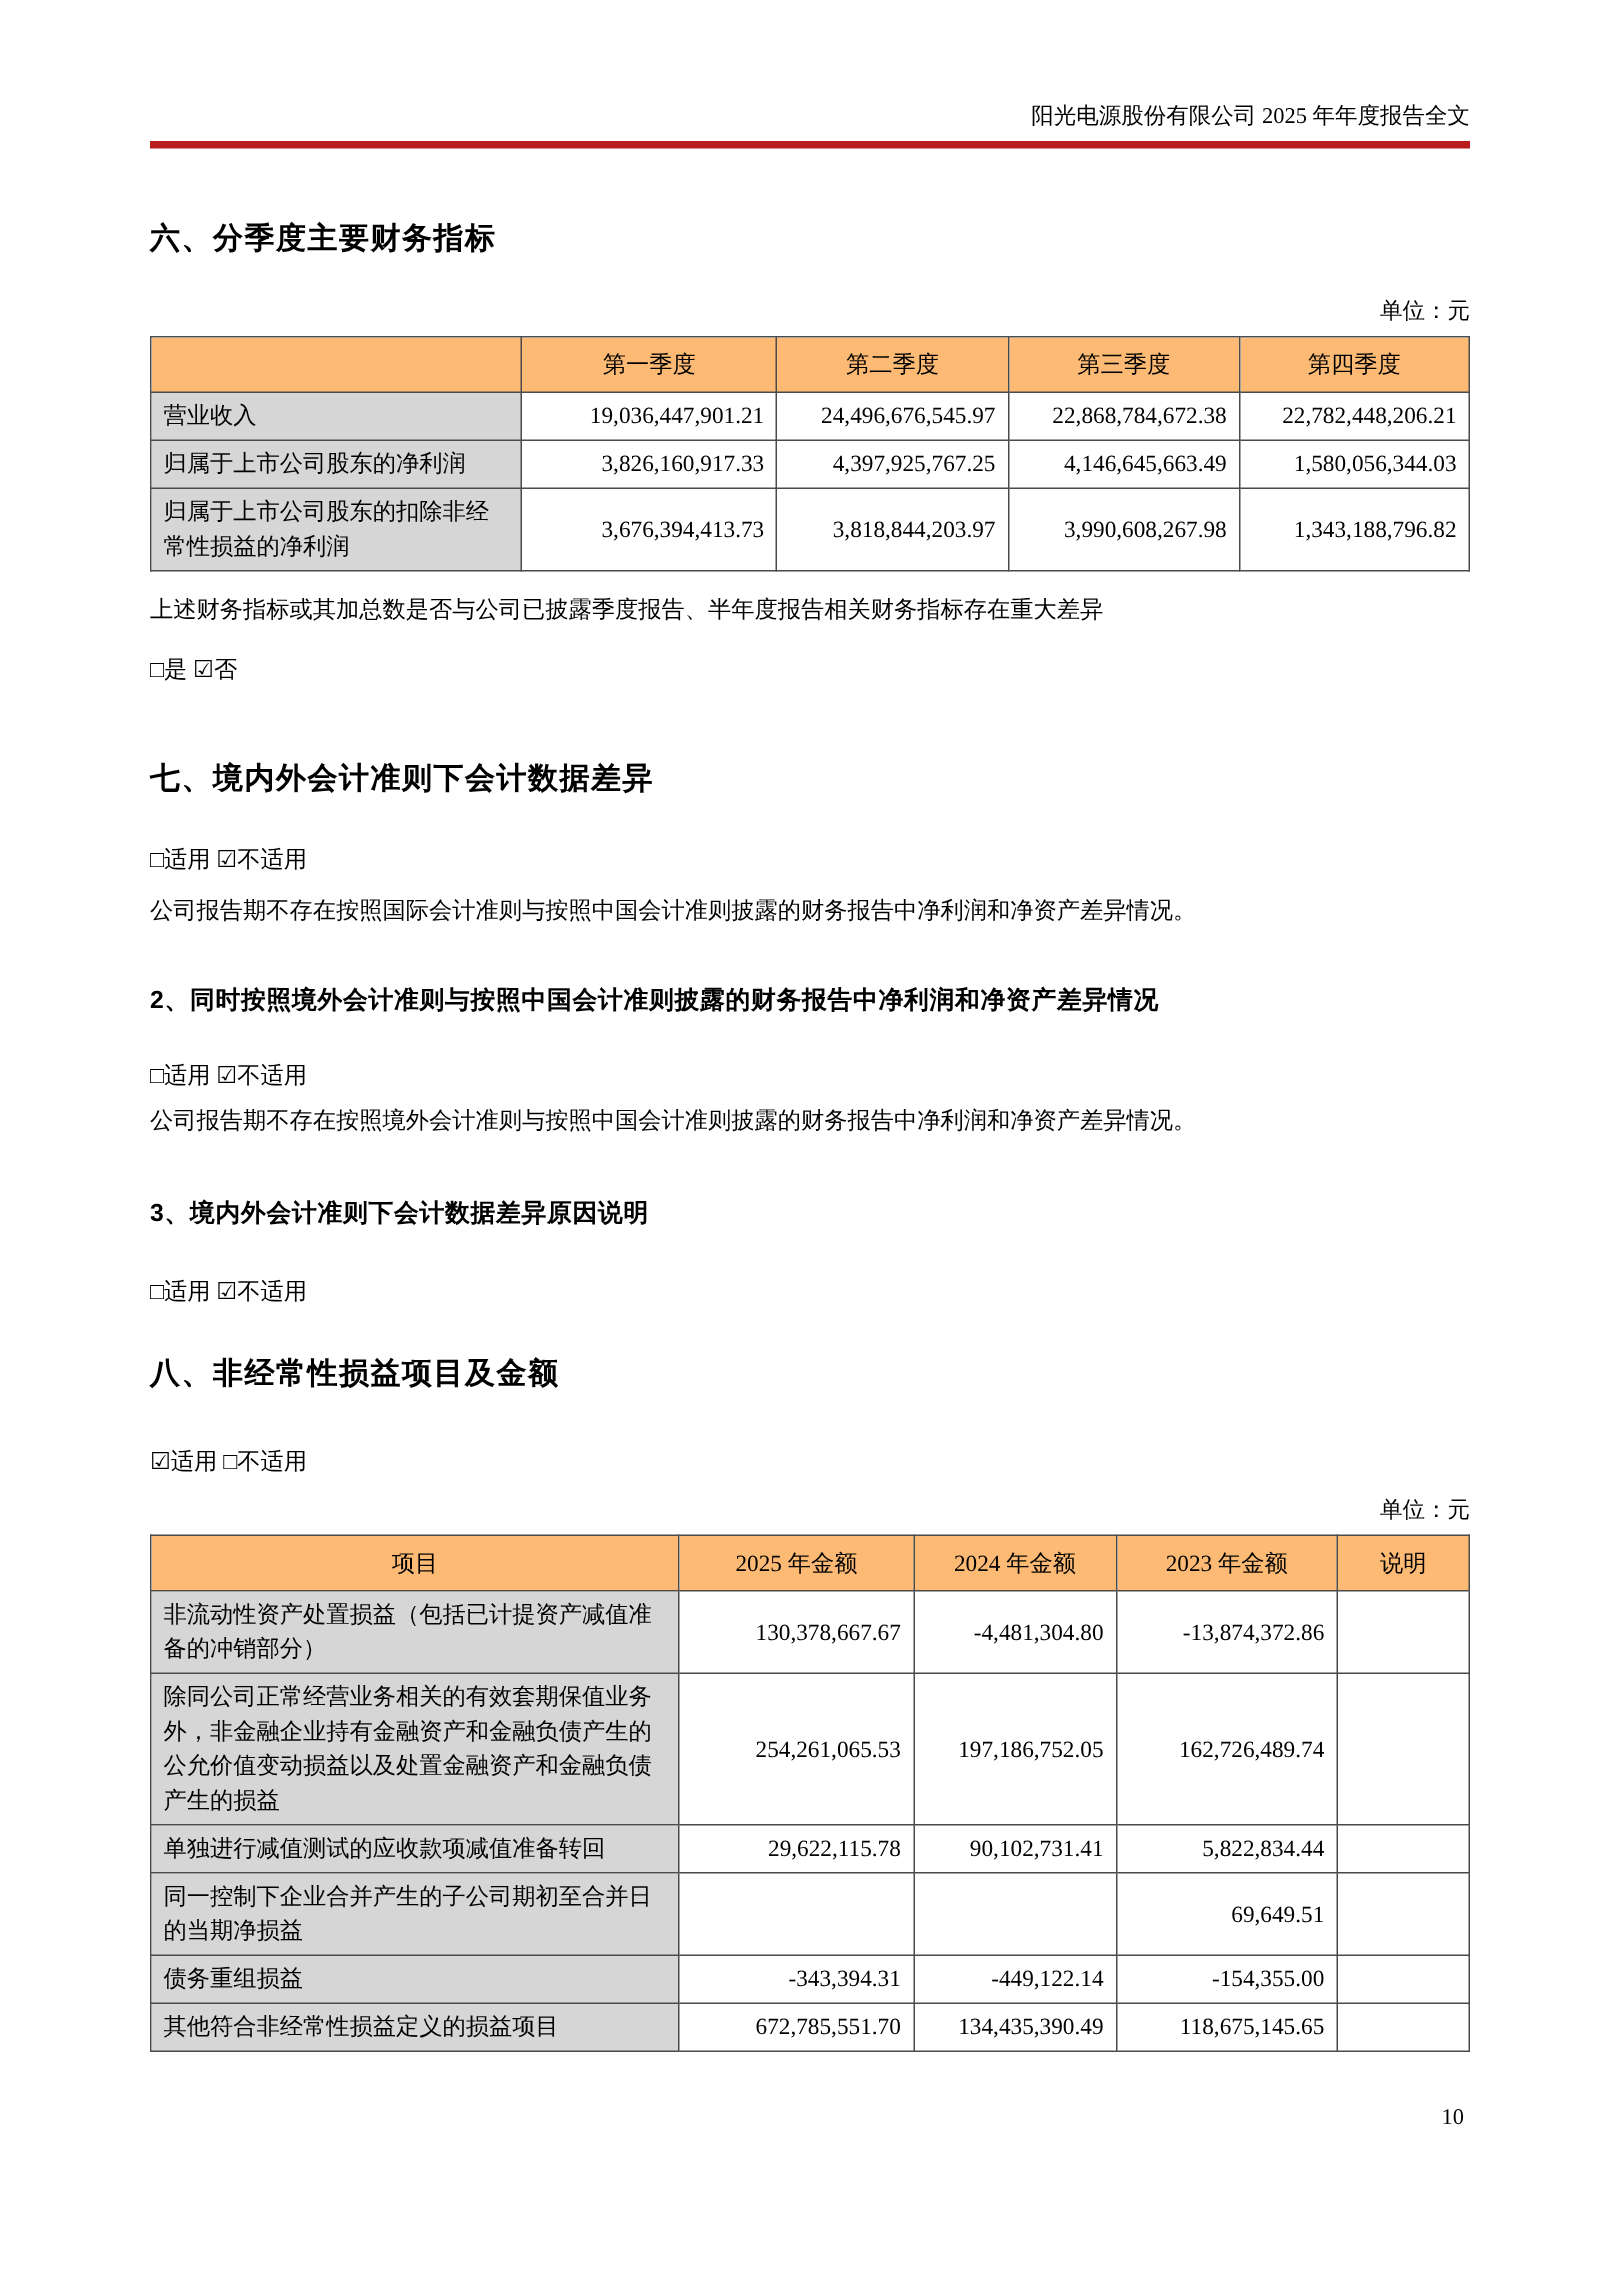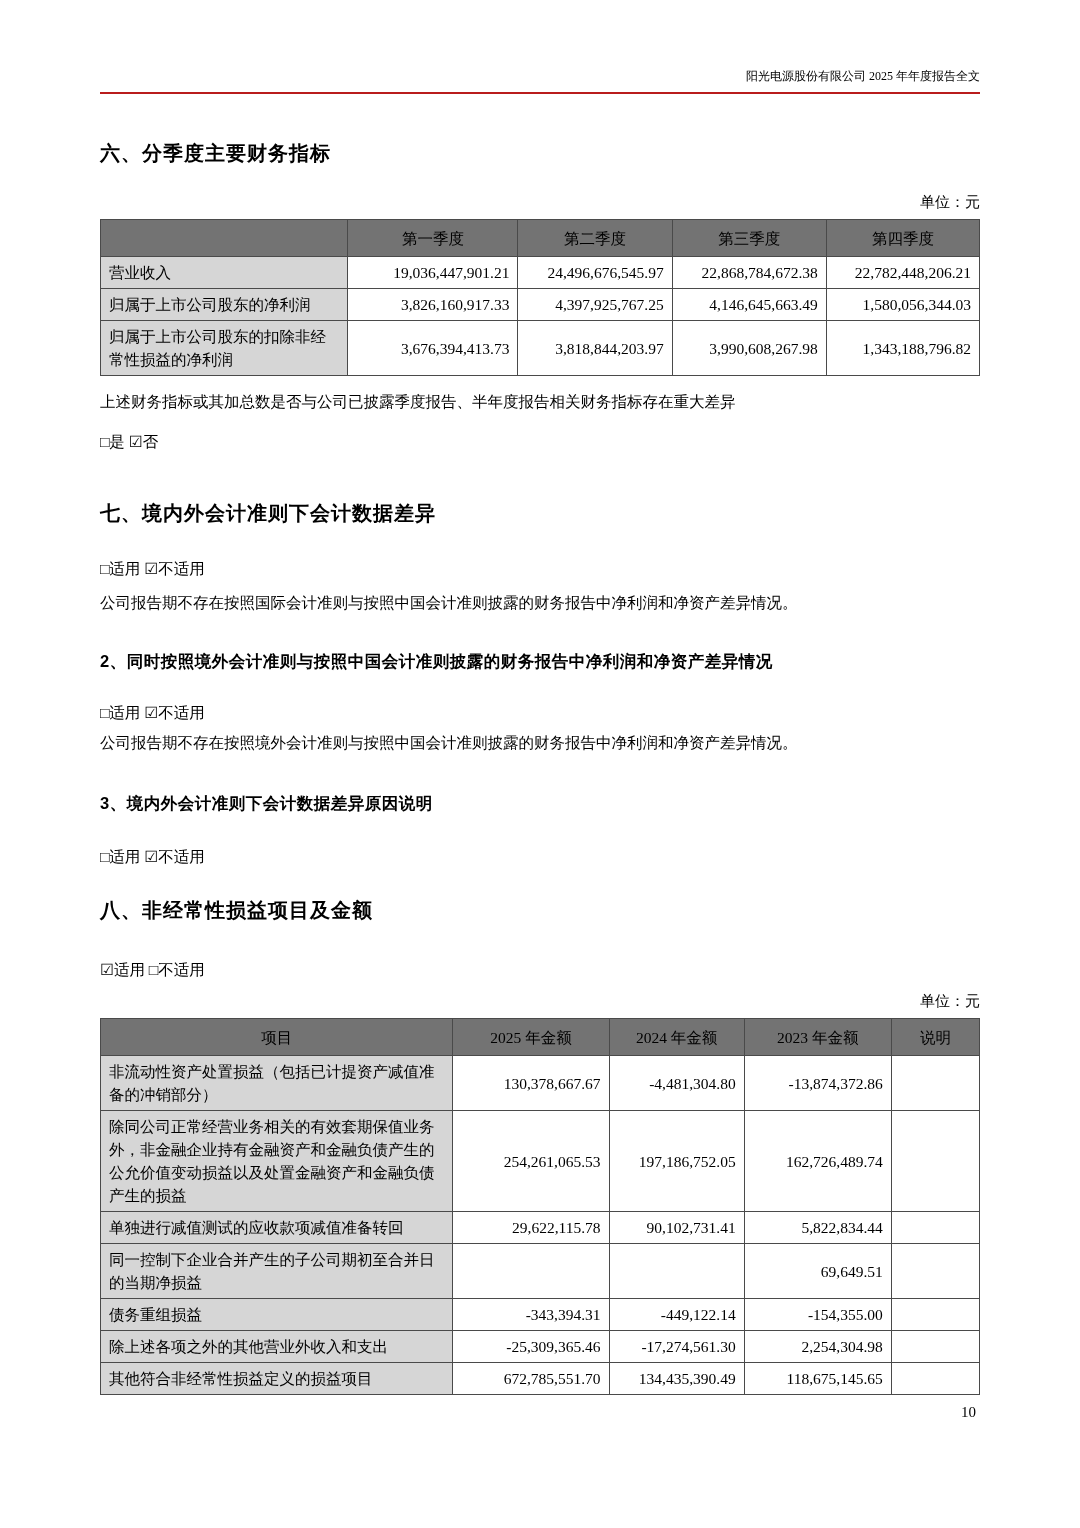--- a/index.html
+++ b/index.html
@@ -17,23 +17,23 @@
     font-size: 15.5px;
     box-sizing: border-box;
     overflow: hidden;
   }
   .content {
     padding: 0 100px;
   }
   .doc-header {
     padding-top: 68px;
     padding-bottom: 7px;
-    border-bottom: 2px solid #b91c1c;
+    border-bottom: 5px solid #b91c1c;
     text-align: right;
-    font-size: 12px;
+    font-size: 15px;
   }
   h1.sec {
     font-family: "Liberation Sans", "DejaVu Sans", sans-serif;
     font-size: 20px;
     font-weight: bold;
     margin: 46px 0 0 0;
     letter-spacing: 1px;
   }
   h2.subsec {
     font-family: "Liberation Sans", "DejaVu Sans", sans-serif;
@@ -63,21 +63,21 @@
     font-size: 15.5px;
   }
   table.fin th, table.fin td {
     border: 1px solid #4a4a4a;
     padding: 4px 8px;
     vertical-align: middle;
     line-height: 23px;
     overflow: hidden;
   }
   table.fin th {
-    background: #737373;
+    background: #fdba74;
     font-weight: normal;
     text-align: center;
     height: 28px;
   }
   table.fin td.lbl {
     background: #d6d6d6;
     text-align: left;
   }
   table.fin td.num {
     text-align: right;
@@ -222,27 +222,20 @@
           <td class="note-col"></td>
         </tr>
         <tr>
           <td class="lbl">债务重组损益</td>
           <td class="num">-343,394.31</td>
           <td class="num">-449,122.14</td>
           <td class="num">-154,355.00</td>
           <td class="note-col"></td>
         </tr>
         <tr>
-          <td class="lbl">除上述各项之外的其他营业外收入和支出</td>
-          <td class="num">-25,309,365.46</td>
-          <td class="num">-17,274,561.30</td>
-          <td class="num">2,254,304.98</td>
-          <td class="note-col"></td>
-        </tr>
-        <tr>
           <td class="lbl">其他符合非经常性损益定义的损益项目</td>
           <td class="num">672,785,551.70</td>
           <td class="num">134,435,390.49</td>
           <td class="num">118,675,145.65</td>
           <td class="note-col"></td>
         </tr>
       </tbody>
     </table>
 
   </div>

